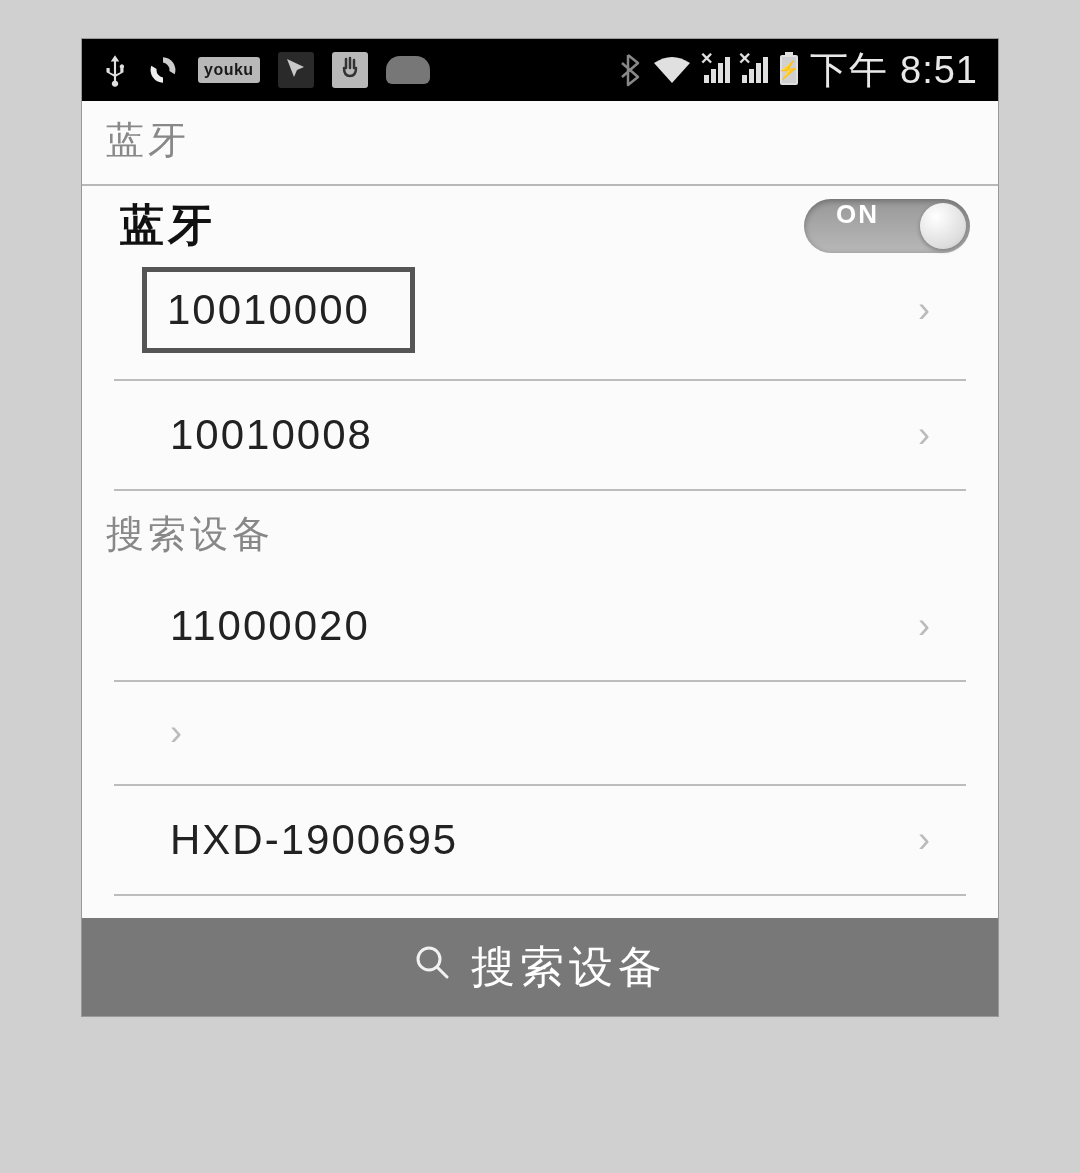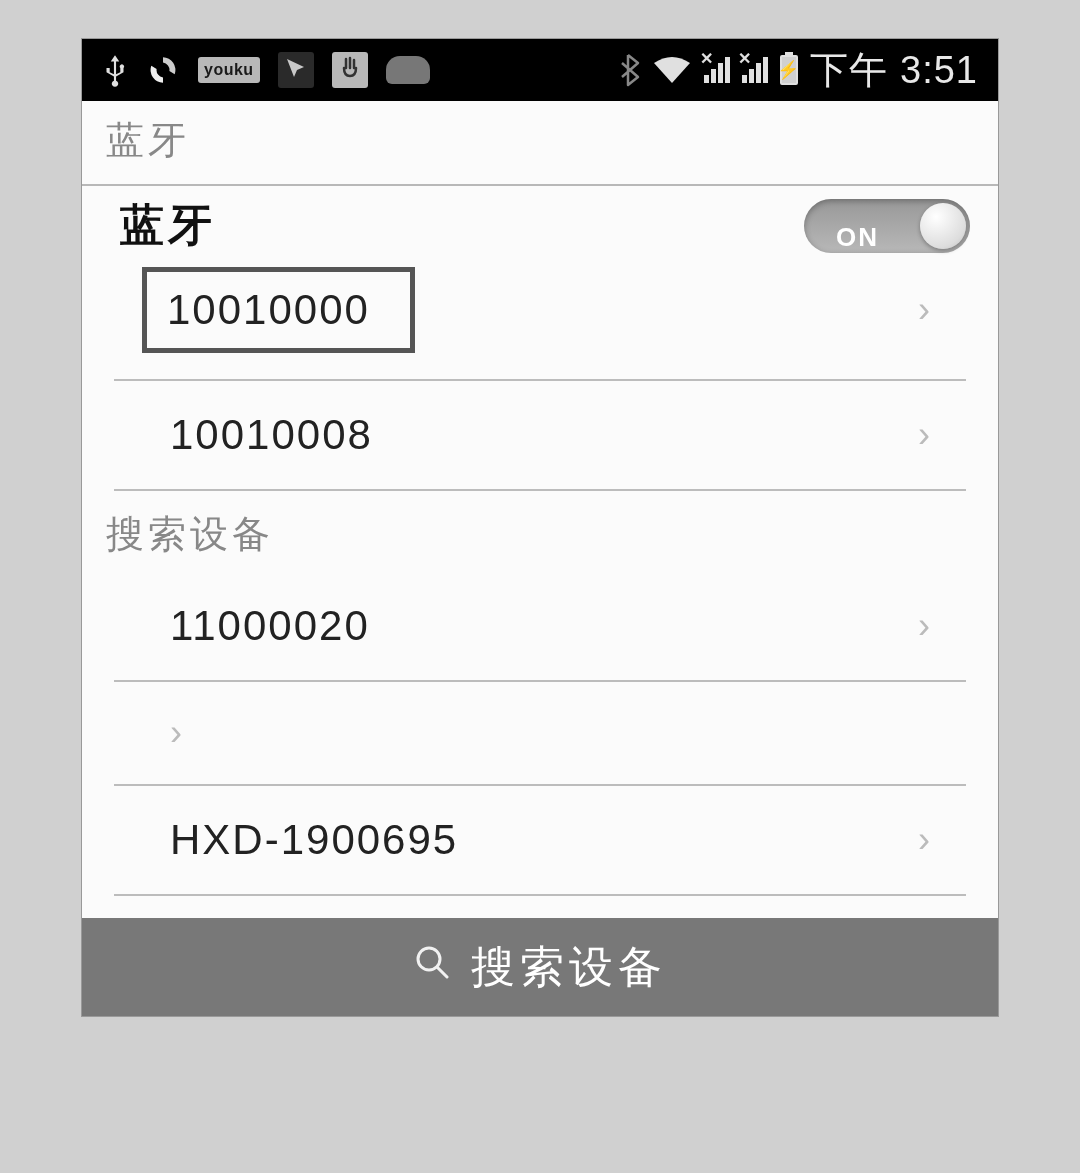--- a/index.html
+++ b/index.html
@@ -158,21 +158,21 @@
       font-weight: 700;
       letter-spacing: 4px;
     }
     .toggle-switch {
       width: 166px;
       height: 54px;
       background: linear-gradient(to bottom, #989898, #b8b8b8);
       border-radius: 30px;
       position: relative;
       display: flex;
-      align-items: flex-end;
+      align-items: flex-start;
       box-shadow: inset 0 2px 6px rgba(0,0,0,0.3);
     }
     .toggle-text {
       color: #fff;
       font-size: 26px;
       font-weight: 600;
       letter-spacing: 2px;
       padding-left: 32px;
     }
     .toggle-knob {
@@ -301,21 +301,21 @@
         <span class="x">✕</span>
         <span class="bar b1"></span>
           <span class="bar b2"></span>
           <span class="bar b3"></span>
           <span class="bar b4"></span>
       </span>
       <span class="battery-icon">
         <span class="battery-bolt">⚡</span>
       </span>
       <span class="status-time">下午</span>
-      <span class="status-time">3:51</span>
+      <span class="status-time">8:51</span>
     </div>
   </div>
 
   <div class="content">
 
     <div class="page-title">蓝牙</div>
 
     <div class="toggle-row">
       <div class="toggle-label">蓝牙</div>
       <div class="toggle-switch">

